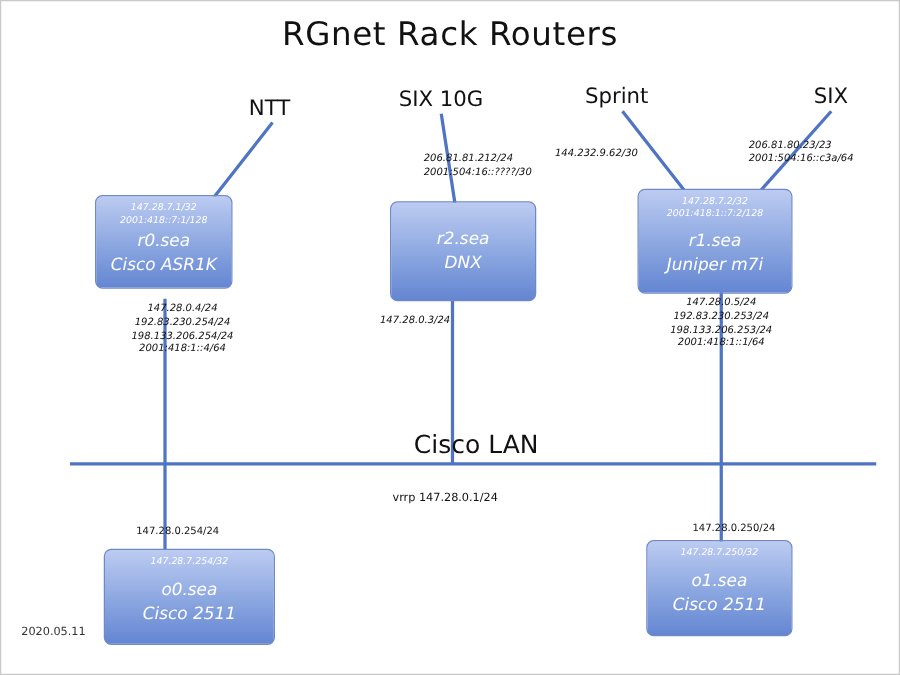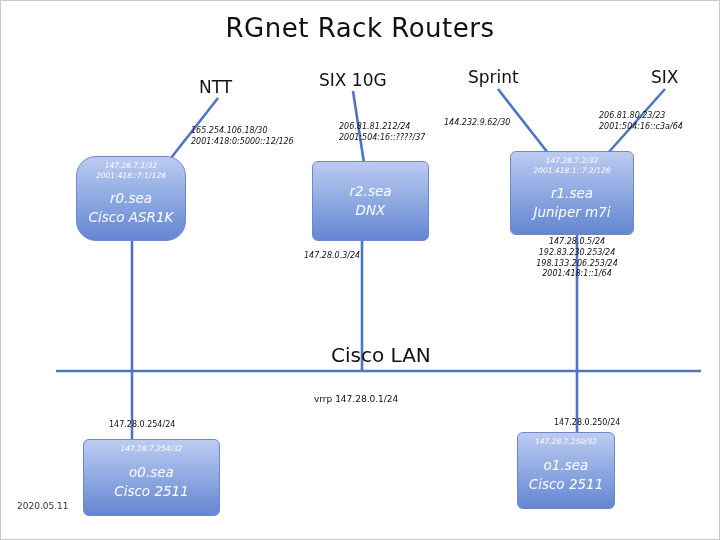--- a/index.html
+++ b/index.html
@@ -48,29 +48,27 @@
     <line x1="55" y1="370" x2="700" y2="370"></line>
   </svg>
 
   <div class="title">RGnet Rack Routers</div>
 
   <div class="uplink-label" style="left:198px;top:76px;">NTT</div>
   <div class="uplink-label" style="left:318px;top:69px;">SIX 10G</div>
   <div class="uplink-label" style="left:467px;top:66px;">Sprint</div>
   <div class="uplink-label" style="left:650px;top:66px;">SIX</div>
 
-  <div class="tiny pre" style="left:190px;top:125px;">165.254.106.18/30
-2001:418:0:5000::12/126</div>
   <div class="tiny pre" style="left:338px;top:121px;">206.81.81.212/24
-2001:504:16::????/37</div>
+2001:504:16::????/30</div>
   <div class="tiny pre" style="left:443px;top:117px;">144.232.9.62/30</div>
   <div class="tiny pre" style="left:598px;top:110px;">206.81.80.23/23
 2001:504:16::c3a/64</div>
 
-  <div class="node" style="left:75px;top:155px;width:110px;height:85px;border-radius:20px;">
+  <div class="node" style="left:75px;top:155px;width:110px;height:75px;">
     <div class="loopback pre">147.28.7.1/32
 2001:418::7:1/128</div>
     <div class="nodename pre">r0.sea
 Cisco ASR1K</div>
   </div>
 
   <div class="node" style="left:311px;top:160px;width:117px;height:80px;">
     <div class="nodename pre">r2.sea
 DNX</div>
   </div>
@@ -81,26 +79,30 @@
     <div class="nodename pre">r1.sea
 Juniper m7i</div>
   </div>
 
   <div class="node" style="left:82px;top:438px;width:137px;height:77px;">
     <div class="loopback pre">147.28.7.254/32</div>
     <div class="nodename pre">o0.sea
 Cisco 2511</div>
   </div>
 
-  <div class="node" style="left:516px;top:431px;width:98px;height:77px;">
+  <div class="node" style="left:516px;top:431px;width:117px;height:77px;">
     <div class="loopback pre">147.28.7.250/32</div>
     <div class="nodename pre">o1.sea
 Cisco 2511</div>
   </div>
 
+  <div class="tiny pre center" style="left:80px;top:241px;width:130px;">147.28.0.4/24
+192.83.230.254/24
+198.133.206.254/24
+2001:418:1::4/64</div>
   <div class="tiny pre" style="left:303px;top:250px;">147.28.0.3/24</div>
   <div class="tiny pre center" style="left:515px;top:236px;width:122px;">147.28.0.5/24
 192.83.230.253/24
 198.133.206.253/24
 2001:418:1::1/64</div>
   <div class="tiny" style="left:108px;top:419px;">147.28.0.254/24</div>
   <div class="tiny" style="left:553px;top:417px;">147.28.0.250/24</div>
 
   <div class="lan-label" style="left:330px;top:342px;">Cisco LAN</div>
   <div class="tiny" style="left:313px;top:392px;font-size:9px;">vrrp 147.28.0.1/24</div>

